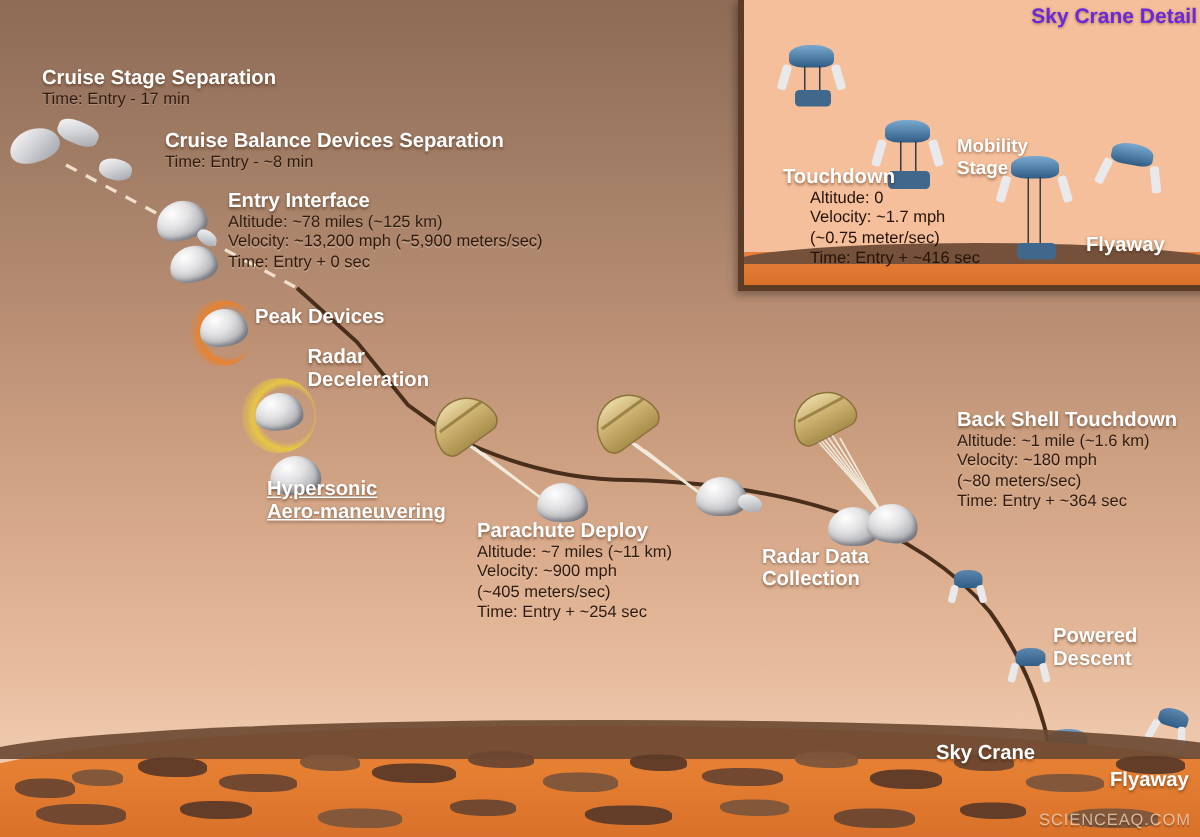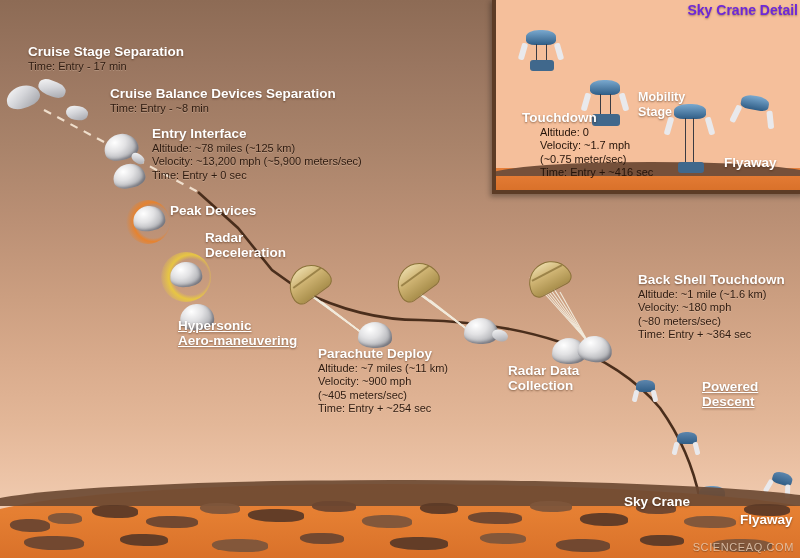--- a/index.html
+++ b/index.html
@@ -295,21 +295,21 @@
   </div>
 
   <div class="lbl" style="left:638px;top:272px;">
     <div class="hd">Back Shell Touchdown</div>
     <div class="det">Altitude:  ~1 mile (~1.6 km)
 Velocity:  ~180 mph
 (~80 meters/sec)
 Time: Entry + ~364 sec</div>
   </div>
 
-  <div class="lbl" style="left:702px;top:379px;text-decoration:underline;">
+  <div class="lbl" style="left:702px;top:416px;">
     <div class="hd">Powered
 Descent</div>
   </div>
 
   <div class="lbl" style="left:624px;top:494px;">
     <div class="hd">Sky Crane</div>
   </div>
 
   <div class="lbl" style="left:740px;top:512px;">
     <div class="hd">Flyaway</div>

